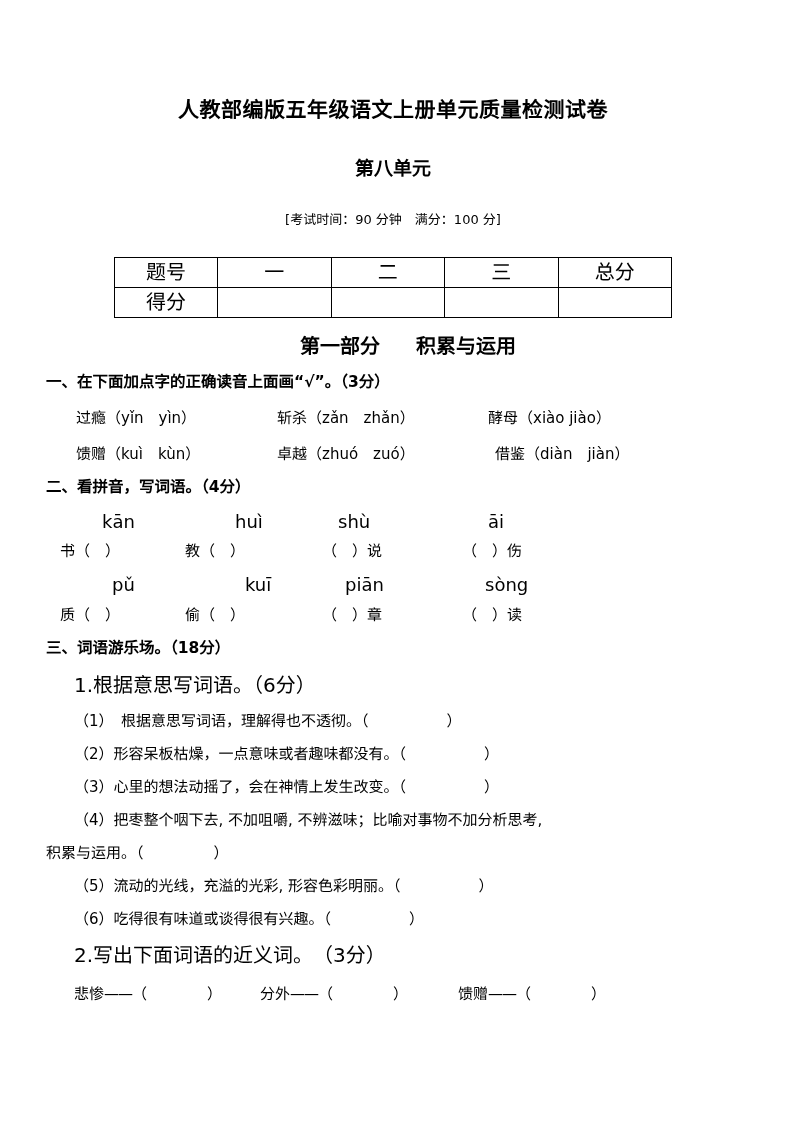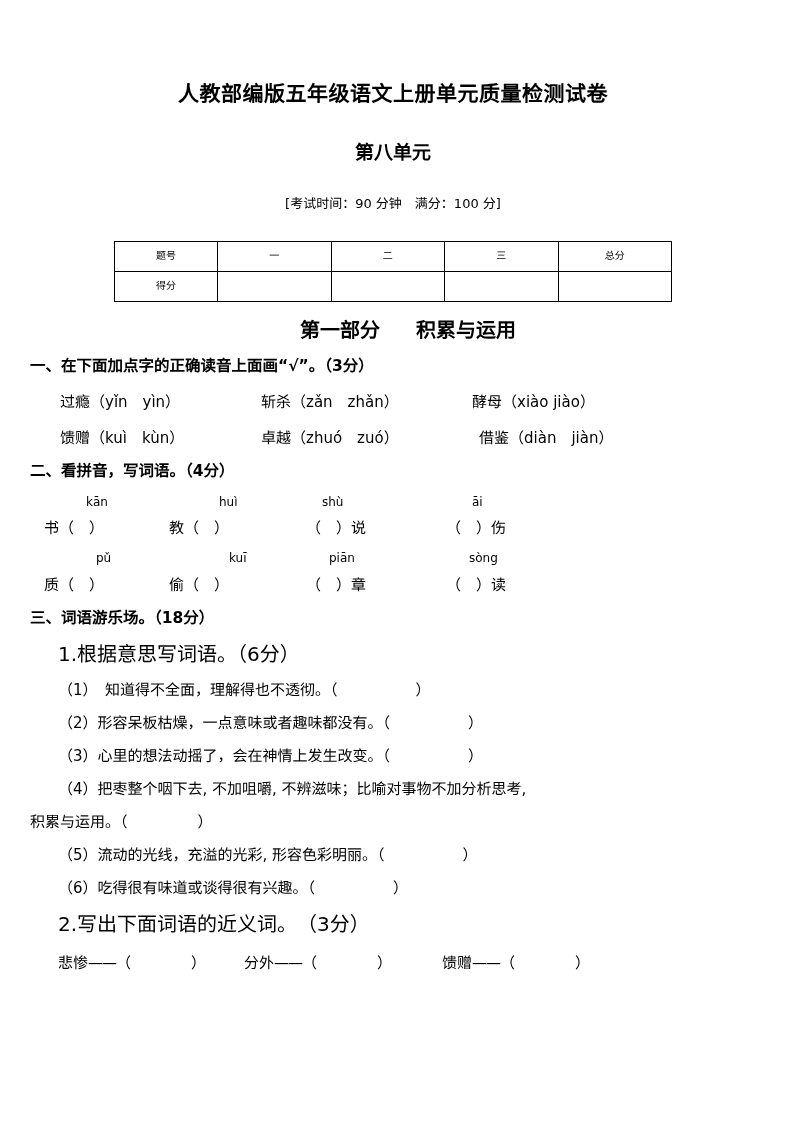--- a/index.html
+++ b/index.html
@@ -12,21 +12,21 @@
     height: 1123px;
     font-family: "DejaVu Sans", "Liberation Sans", sans-serif;
     color: #000000;
     position: relative;
     overflow: hidden;
   }
   .page {
     position: relative;
     width: 786px;
     height: 1123px;
-    padding: 0;
+    padding: 16px;
     box-sizing: border-box;
   }
 
   
   .doc-title {
     text-align: center;
     font-size: 21px;
     font-weight: bold;
     letter-spacing: 0.5px;
     margin: 0;
@@ -59,21 +59,21 @@
   table.score-table {
     border-collapse: collapse;
     width: 558px;
     table-layout: fixed;
   }
   table.score-table td {
     border: 1px solid #000000;
     height: 27px;
     text-align: center;
     vertical-align: middle;
-    font-size: 10px;
+    font-size: 20px;
     line-height: 1;
   }
   table.score-table td.label-col {
     width: 100px;
   }
 
   
   .part-heading {
     text-align: center;
     font-size: 20px;
@@ -100,21 +100,21 @@
     padding-top: 15px;
   }
   .sub-head {
     font-size: 20px;
     line-height: 1.2;
     margin: 0;
     padding-top: 15px;
     padding-left: 28px;
   }
   .pinyin-row {
-    font-size: 12px;
+    font-size: 18px;
     line-height: 1.2;
     margin: 0;
     padding-top: 14px;
     padding-left: 28px;
     display: flex;
   }
   .hanzi-row {
     font-size: 15px;
     line-height: 1.2;
     margin: 0;
@@ -259,21 +259,21 @@
       <span class="hz-1">质（　）</span>
       <span class="hz-2">偷（　）</span>
       <span class="hz-3">（　）章</span>
       <span class="hz-4">（　）读</span>
     </div>
 
     <p class="q-head">三、词语游乐场。（18分）</p>
 
     <p class="sub-head">1.根据意思写词语。（6分）</p>
 
-    <p class="numbered"><span>（1）</span><span>　知道得不全面，理解得也不透彻。（</span><span class="blank-md"></span><span>）</span></p>
+    <p class="numbered"><span>（1）</span><span>　根据意思写词语，理解得也不透彻。（</span><span class="blank-md"></span><span>）</span></p>
 
     <p class="numbered"><span>（2）</span><span>形容呆板枯燥，一点意味或者趣味都没有。（</span><span class="blank-md"></span><span>）</span></p>
 
     <p class="numbered"><span>（3）</span><span>心里的想法动摇了，会在神情上发生改变。（</span><span class="blank-md"></span><span>）</span></p>
 
     <p class="numbered"><span>（4）</span><span>把枣整个咽下去, 不加咀嚼, 不辨滋味；比喻对事物不加分析思考,</span></p>
 
     <p class="numbered wrap-line"><span>积累与运用。（</span><span class="blank-sm"></span><span>）</span></p>
 
     <p class="numbered"><span>（5）</span><span>流动的光线，充溢的光彩, 形容色彩明丽。（</span><span class="blank-md"></span><span>）</span></p>

